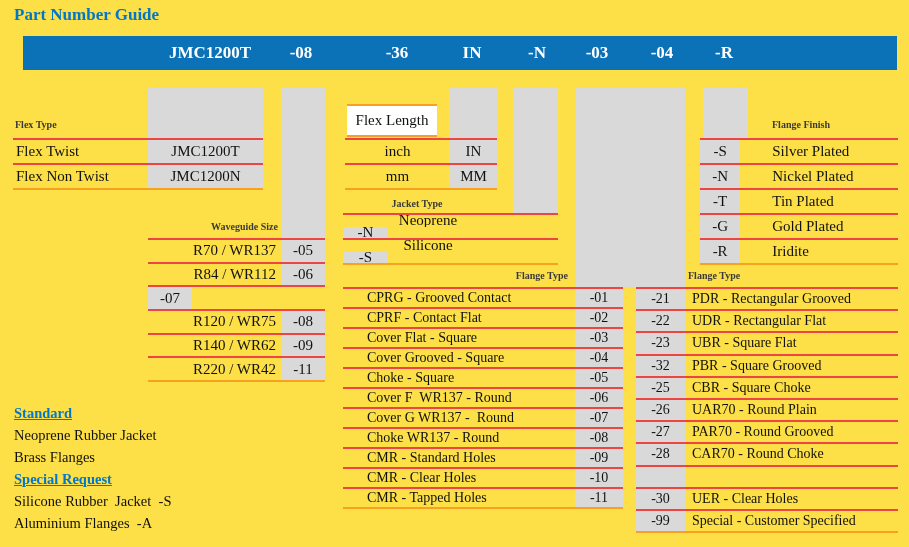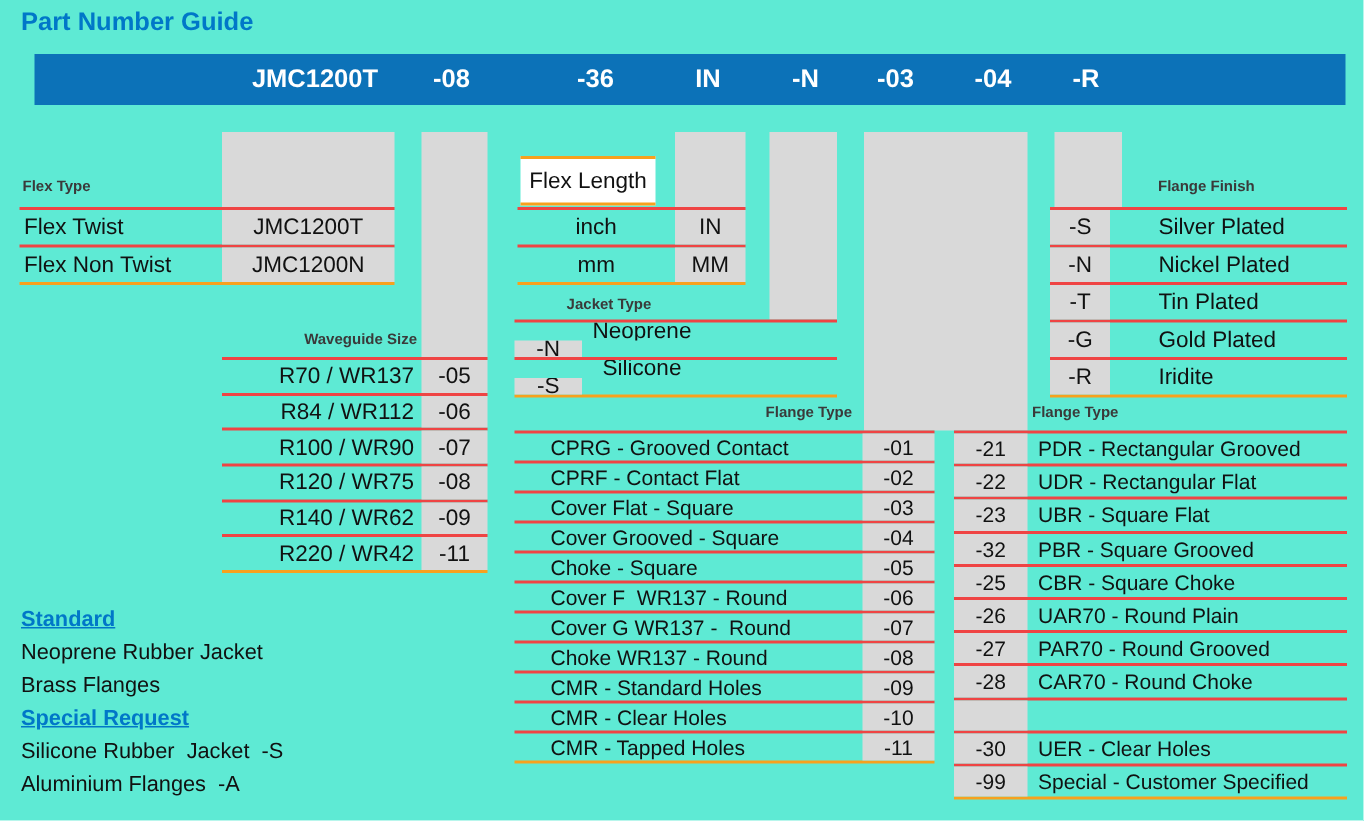--- a/index.html
+++ b/index.html
@@ -1,17 +1,17 @@
 <!DOCTYPE html>
 <html><head>
 <meta charset="utf-8">
 <style>
   html,body{margin:0;padding:0;background:#fff;}
-  .page{position:relative;width:909px;height:547px;background:#5eead4;overflow:hidden;
-        font-family:Liberation Sans, sans-serif;color:#111;}
+  .page{position:relative;width:909px;height:547px;background:#fde047;overflow:hidden;
+        font-family:Liberation Serif, serif;color:#111;}
 
   .title{position:absolute;left:14px;top:5px;font-size:17px;font-weight:700;color:#0077C8;white-space:pre;}
 
   .header-bar{position:absolute;left:23px;top:36px;width:874px;height:34px;background:#0C72B8;}
   .seg{position:absolute;top:0;height:34px;line-height:34px;color:#fff;font-weight:700;font-size:17px;
        transform:translateX(-50%);white-space:pre;}
   .seg:nth-of-type(1){left:187px;}
   .seg:nth-of-type(2){left:278px;}
   .seg:nth-of-type(3){left:374px;}
   .seg:nth-of-type(4){left:449px;}
@@ -25,21 +25,21 @@
   .band-08{left:281px;top:88px;width:44px;height:150px;}
   .band-in{left:450px;top:88px;width:47px;height:50px;}
   .band-n{left:513px;top:88px;width:45px;height:125px;}
   .band-0304{left:576px;top:88px;width:109px;height:199px;}
   .band-r{left:703px;top:88px;width:45px;height:50px;}
 
   .lbl{position:absolute;font-size:10px;font-weight:700;color:#3a3a3a;white-space:pre;text-align:right;}
   .lbl-flex{left:15px;top:119px;}
   .lbl-wg{left:148px;width:130px;top:221px;text-align:right;}
   .lbl-unit{left:345px;width:105px;top:119px;text-align:center;}
-  .lbl-jacket{left:341px;width:130px;top:198px;text-align:center;}
+  .lbl-jacket{left:352px;width:130px;top:198px;text-align:center;}
   .lbl-fmid{left:438px;width:130px;top:270px;text-align:right;}
   .lbl-fright{left:688px;top:270px;}
   .lbl-finish{left:772px;top:119px;}
 
   .flexlen{position:absolute;left:347px;top:104px;width:90px;height:29px;background:#fff;
            border-top:2px solid #F7A11E;border-bottom:2px solid #F7A11E;box-sizing:content-box;
            display:flex;align-items:center;justify-content:center;font-size:15px;white-space:pre;}
 
   .tbl{position:absolute;border-bottom:2px solid #F7A11E;}
   .row{display:flex;box-sizing:border-box;border-top:2px solid #ef4444;}
@@ -147,21 +147,20 @@
         <div class="cell lab">R70 / WR137</div>
         <div class="cell code">-05</div>
       </div>
 
       <div class="row">
         <div class="cell lab">R84 / WR112</div>
         <div class="cell code">-06</div>
       </div>
 
       <div class="row">
-        <div class="cell lab">R100 / WR90</div>
         <div class="cell code">-07</div>
       </div>
 
       <div class="row">
         <div class="cell lab">R120 / WR75</div>
         <div class="cell code">-08</div>
       </div>
 
       <div class="row">
         <div class="cell lab">R140 / WR62</div>

